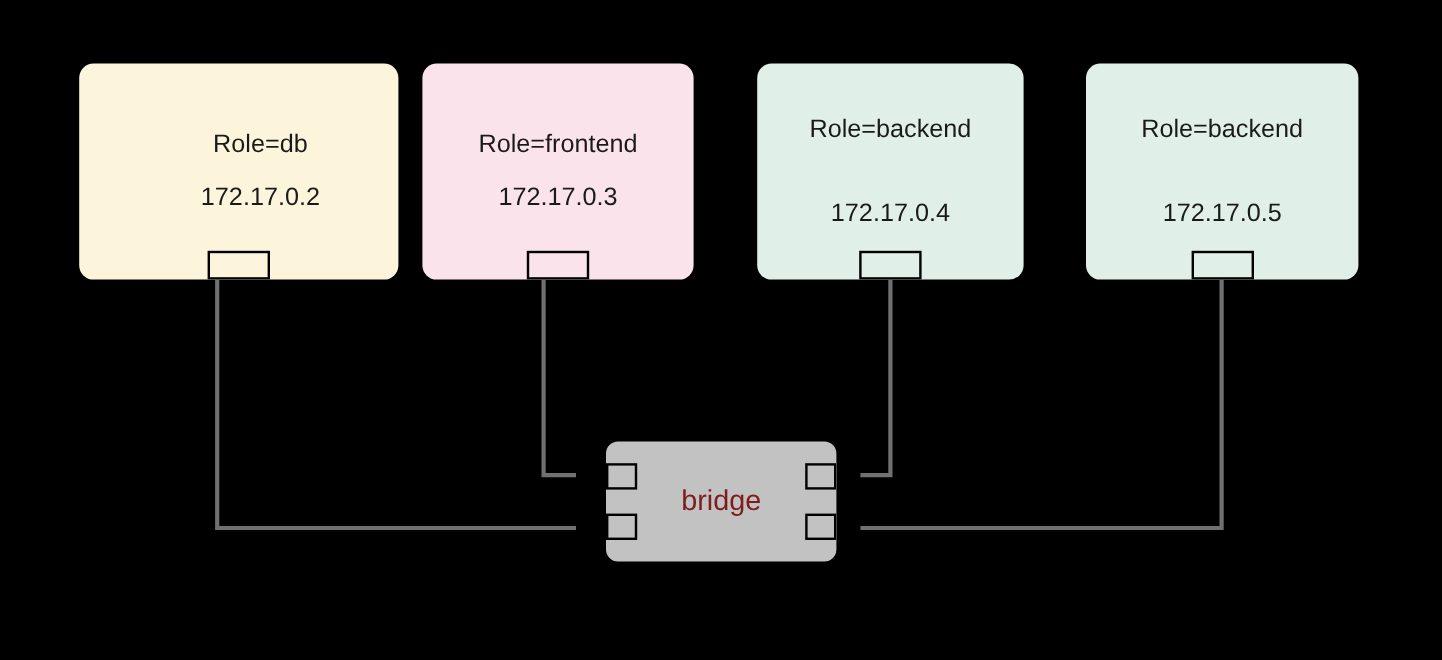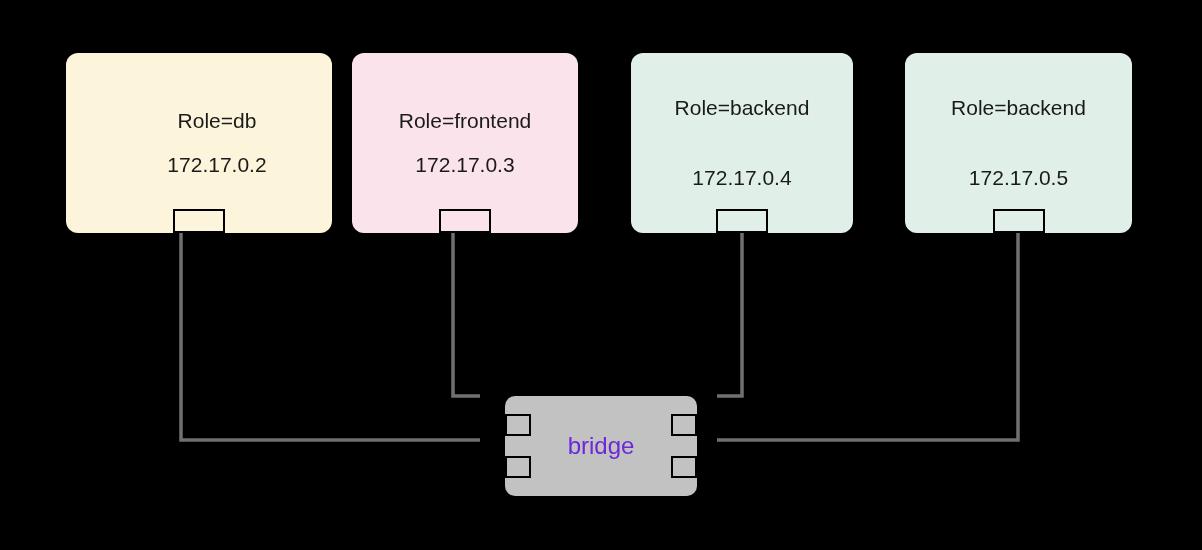--- a/index.html
+++ b/index.html
@@ -95,21 +95,21 @@
     <div class="txt">172.17.0.4</div>
     <div class="port" style="background-color: rgb(224, 240, 232);"></div>
   </div>
 
   <div class="node n4 gap-b" style="background-color: rgb(224, 240, 232); color: rgb(26, 26, 26);">
     <div class="txt">Role=backend</div>
     <div class="txt">172.17.0.5</div>
     <div class="port" style="background-color: rgb(224, 240, 232);"></div>
   </div>
 
-  <div class="bridge" style="background-color: rgb(194, 194, 194); color: #6d28d9; margin-top: 28px;">
+  <div class="bridge" style="background-color: rgb(194, 194, 194); color: #7f1d1d;">
     <div class="bport bp-lt" style="background-color: rgb(194, 194, 194);"></div>
     <div class="bport bp-lb" style="background-color: rgb(194, 194, 194);"></div>
     <div class="bport bp-rt" style="background-color: rgb(194, 194, 194);"></div>
     <div class="bport bp-rb" style="background-color: rgb(194, 194, 194);"></div>
     <span>bridge</span>
   </div>
 
 </div>
 
 </body></html>

